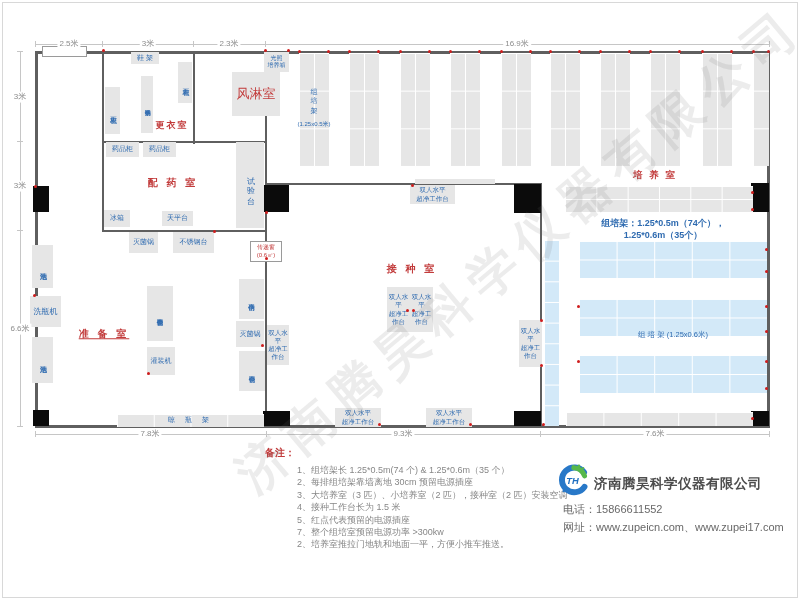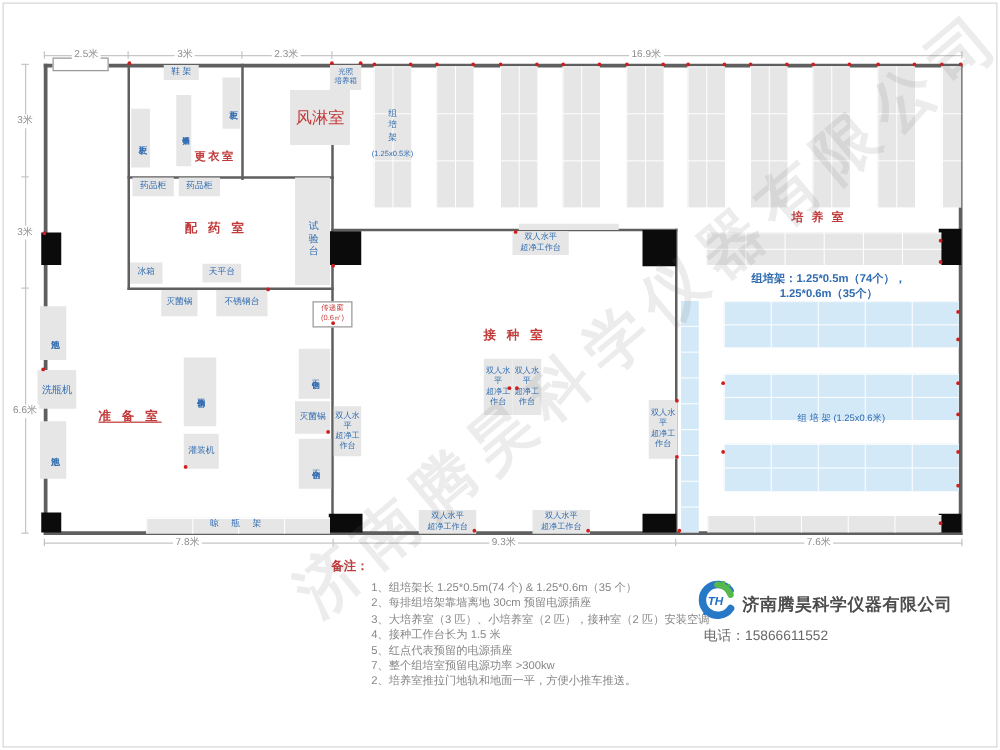--- a/index.html
+++ b/index.html
@@ -226,14 +226,15 @@
     <path d="M33 11 A 14.5 14.5 0 1 0 33.5 28" fill="none" stroke="#2878c8" stroke-width="7" stroke-linecap="round"></path>
     <path d="M21 5.5 A 14.5 14.5 0 0 1 33.5 15" fill="none" stroke="#57b84b" stroke-width="6" stroke-linecap="round"></path>
     <circle cx="27" cy="3.5" r="1.6" fill="#57b84b"></circle>
     <circle cx="32" cy="6" r="1.3" fill="#57b84b"></circle>
     <circle cx="9" cy="33" r="1.4" fill="#2878c8"></circle>
     <text x="12" y="25" font-size="11" font-style="italic" font-weight="bold" fill="#1f6fc0" font-family="Liberation Sans, sans-serif">TH</text>
   </svg>
   <div id="company-name">济南腾昊科学仪器有限公司</div>
   <div id="contact-lines">
       <div class="contact-line">电话：15866611552</div>
+      <div class="contact-line">网址：www.zupeicn.com、www.zupei17.com</div>
     </div>
 </div>
 
 </body></html>

